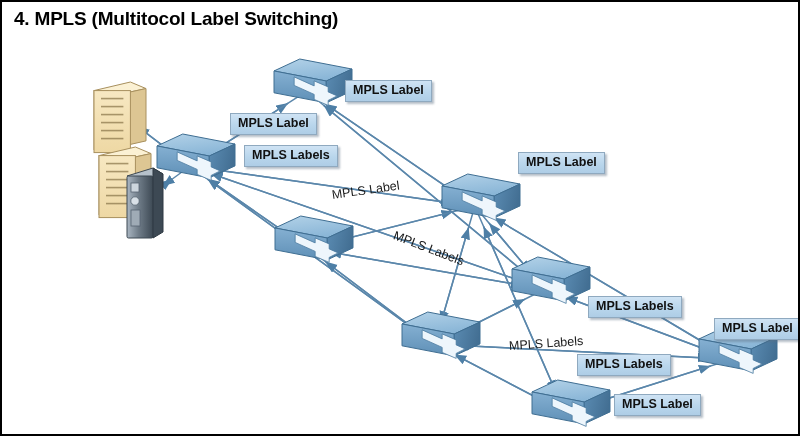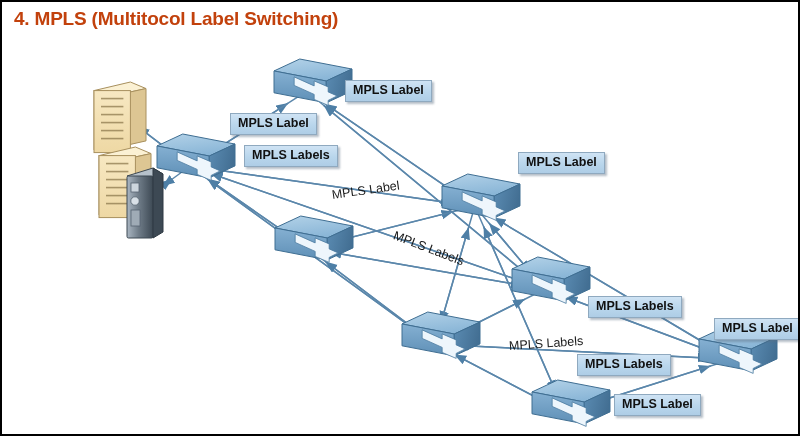--- a/index.html
+++ b/index.html
@@ -3,21 +3,21 @@
 <meta charset="utf-8">
 <style>
   html,body{margin:0;padding:0;background:#ffffff;}
   body{font-family:"Liberation Sans",sans-serif;}
   #page{
     position:relative;width:800px;height:436px;overflow:hidden;
     background:#ffffff;border:2px solid #000000;box-sizing:border-box;
   }
   #title{
     position:absolute;left:12px;top:6px;
-    font-size:19px;font-weight:bold;color:#c2410c;
+    font-size:19px;font-weight:bold;color:#000000;
     letter-spacing:-0.2px;white-space:nowrap;
   }
   #canvas{position:absolute;left:0;top:0;width:800px;height:436px;}
   .lbl{
     position:absolute;
     background:linear-gradient(180deg,#cfe3f4 0%,#b9d6ec 55%,#aecde6 100%);
     border:1px solid #8fa9bf;
     color:#111111;font-size:12.5px;font-weight:bold;
     padding:3px 7px 4px 7px;white-space:nowrap;
     box-shadow:2px 2px 2px rgba(90,110,130,.45);

